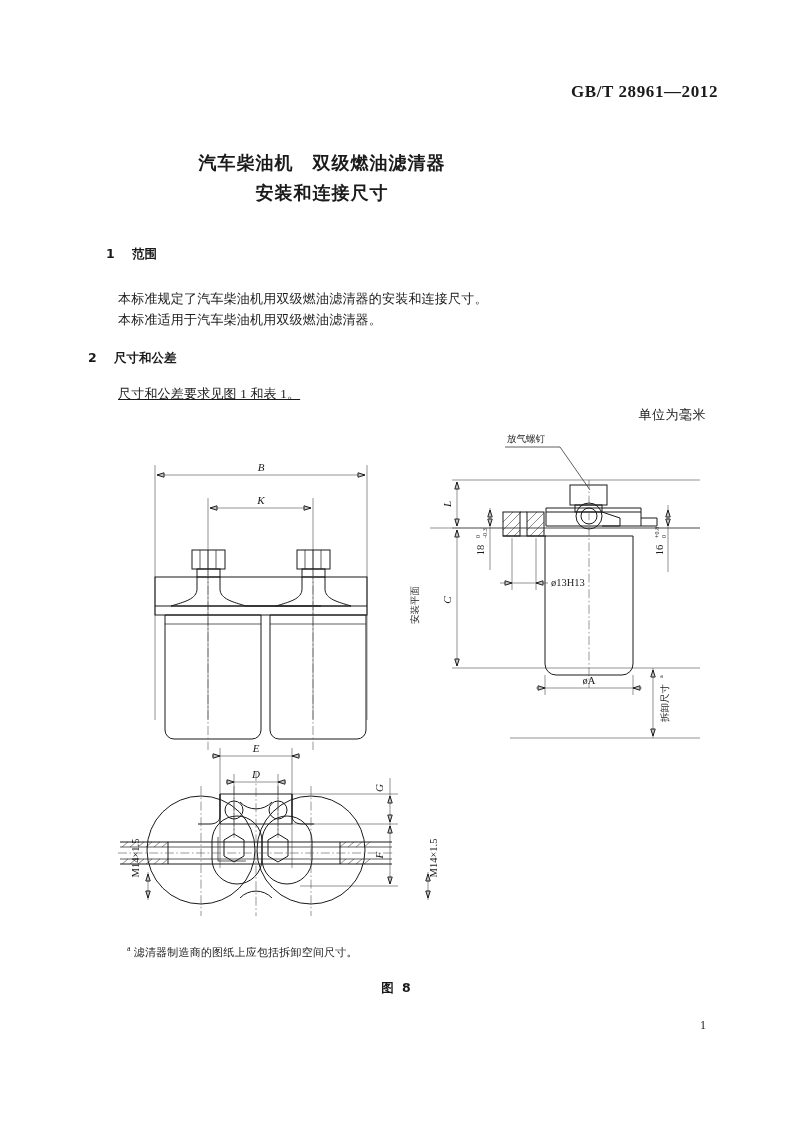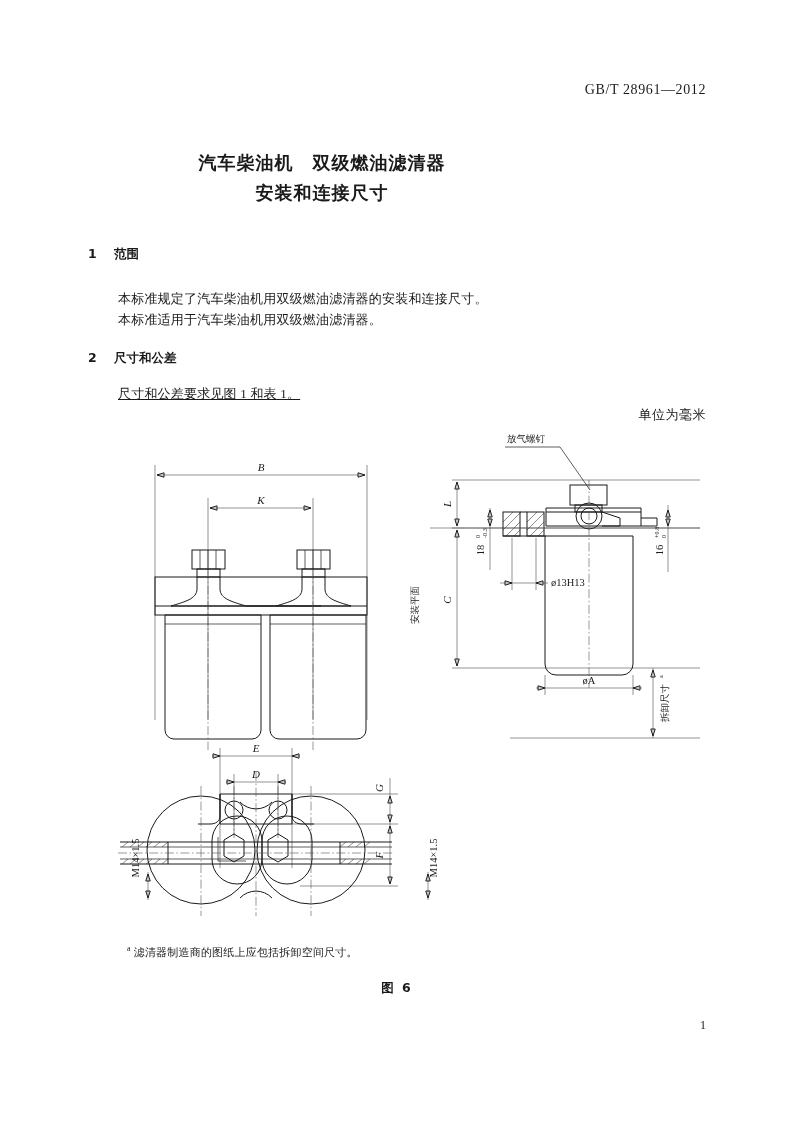--- a/index.html
+++ b/index.html
@@ -9,24 +9,24 @@
     background: #ffffff;
     font-family: "Liberation Serif", "DejaVu Serif", serif;
     color: #1a1a1a;
     position: relative;
     overflow: hidden;
   }
   .page { position: relative; width: 794px; height: 1123px; }
 
   
   .std-header {
-    position: absolute; top: 82px; right: 88px;
-    font-size: 14px; letter-spacing: .6px;
+    position: absolute; top: 82px; right: 76px;
+    font-size: 17px; letter-spacing: .6px;
     font-family: "Liberation Serif", serif;
-    font-weight: 400;
+    font-weight: 700;
     white-space: nowrap;
   }
 
   
   .doc-title {
     position: absolute; top: 148px; left: 0; width: 628px;
     text-align: center;
     font-family: "DejaVu Sans", sans-serif;
     font-weight: 700;
     font-size: 18px;
@@ -44,21 +44,21 @@
     white-space: nowrap;
   }
   .sec-head .num { display:inline-block; width: 26px; }
   .body-p {
     position: absolute; left: 118px;
     font-size: 13px; line-height: 21px;
     font-family: "Liberation Serif", "DejaVu Serif", serif;
     white-space: nowrap;
     letter-spacing: .2px;
   }
-  #sec1 { top: 246px; }
+  #sec1 { top: 246px; margin-left: 18px; }
   #p1a  { top: 288px; }
   #p1b  { top: 309px; }
   #sec2 { top: 350px; }
   #p2a  { top: 383px; text-decoration: underline; }
 
   .unit-note {
     position: absolute; top: 406px; right: 88px;
     font-size: 13px; letter-spacing: .5px;
   }
 
@@ -371,16 +371,16 @@
         <line class="cl" x1="278" y1="48" x2="278" y2="96"></line>
         <line class="cl" x1="118" y1="115" x2="394" y2="115"></line>
       </g>
     </svg>
   </div>
 
   <div class="footnote">
     <sup>a</sup>&nbsp;<span>滤清器制造商的图纸上应包括拆卸空间尺寸。</span>
   </div>
 
-  <div class="fig-caption">图 6</div>
+  <div class="fig-caption">图 8</div>
 
   <div class="page-num">1</div>
 </div>
 
 </body></html>

